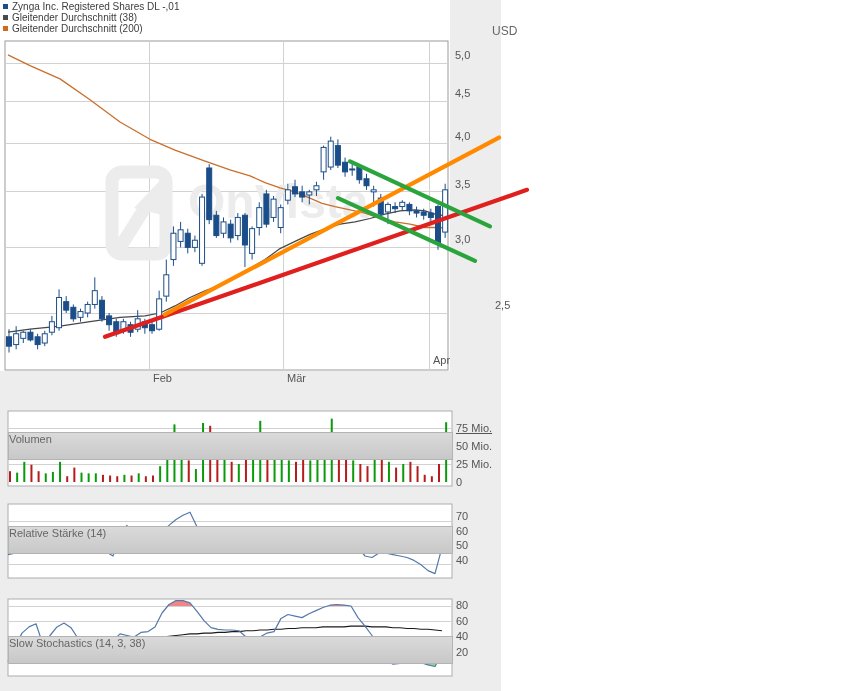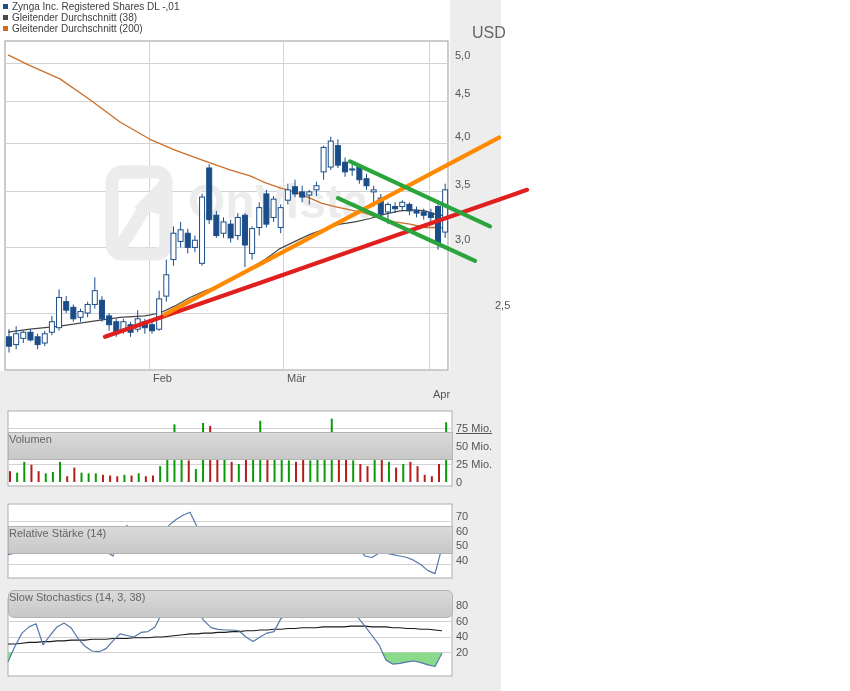--- a/index.html
+++ b/index.html
@@ -5,26 +5,26 @@
   html,body{margin:0;padding:0;background:#fff;}
   .root{position:relative;width:850px;height:691px;background:#fff;overflow:hidden;
         font-family:"Liberation Sans", sans-serif;}
   .gray-strip{position:absolute;left:450px;top:0;width:51px;height:691px;background:#ededed;z-index:0;}
   .gray-band{position:absolute;left:0;top:371px;width:450px;height:320px;background:#ededed;z-index:0;}
   #gfx{position:absolute;left:0;top:0;z-index:1;}
   .legend{position:absolute;left:2px;top:1px;z-index:2;}
   .legend-row{display:flex;align-items:center;height:11px;margin-bottom:0;}
   .mk{display:inline-block;width:5px;height:5px;margin:0 4px 0 1px;flex:none;}
   .legend-label{font-size:10px;color:#3d3d3d;white-space:nowrap;line-height:11px;}
-  .usd{position:absolute;left:472px;top:24px;font-size:16px;color:#666;z-index:2;}
+  .usd{position:absolute;left:492px;top:24px;font-size:12px;color:#666;z-index:2;}
   .hdr{position:absolute;left:8px;width:445px;height:28px;box-sizing:border-box;
        background:linear-gradient(180deg,#dadada,#c8c8c8);
        border:1px solid #b3b3b3;z-index:2;
        font-size:11px;color:#666;line-height:13px;white-space:nowrap;margin-top:36px;}
-  #hdr-vol{top:396px;} #hdr-rsi{top:490px;} #hdr-sto{top:554px;border-radius:6px;}
+  #hdr-vol{top:396px;} #hdr-rsi{top:490px;} #hdr-sto{top:600px;}
   .axis-label{position:absolute;font-size:11px;color:#555;height:12px;line-height:12px;
               white-space:nowrap;z-index:2;}
 </style>
 </head>
 <body>
 
 <div class="root">
   <div class="gray-strip"></div>
   <div class="gray-band"></div>
 
@@ -279,21 +279,21 @@
   <div class="hdr" id="hdr-rsi">Relative Stärke (14)</div>
   <div class="hdr" id="hdr-sto">Slow Stochastics (14, 3, 38)</div>
 <div class="axis-label" style="left: 455px; top: 49px;">5,0</div>
     <div class="axis-label" style="left: 455px; top: 87px;">4,5</div>
     <div class="axis-label" style="left: 455px; top: 130px;">4,0</div>
     <div class="axis-label" style="left: 455px; top: 178px;">3,5</div>
     <div class="axis-label" style="left: 455px; top: 233px;">3,0</div>
     <div class="axis-label" style="left: 455px; top: 299px; margin-left: 40px;">2,5</div>
     <div class="axis-label" style="left: 153px; top: 372px;">Feb</div>
     <div class="axis-label" style="left: 287px; top: 372px;">Mär</div>
-    <div class="axis-label" style="left: 433px; top: 388px;">Apr</div>
+    <div class="axis-label" style="left: 433px; top: 354px;">Apr</div>
     <div class="axis-label" style="left: 456px; top: 422px; text-decoration: underline;">75 Mio.</div>
     <div class="axis-label" style="left: 456px; top: 440px;">50 Mio.</div>
     <div class="axis-label" style="left: 456px; top: 458px;">25 Mio.</div>
     <div class="axis-label" style="left: 456px; top: 476px;">0</div>
     <div class="axis-label" style="left: 456px; top: 510px;">70</div>
     <div class="axis-label" style="left: 456px; top: 525px;">60</div>
     <div class="axis-label" style="left: 456px; top: 539px;">50</div>
     <div class="axis-label" style="left: 456px; top: 554px;">40</div>
     <div class="axis-label" style="left: 456px; top: 599px;">80</div>
     <div class="axis-label" style="left: 456px; top: 615px;">60</div>

